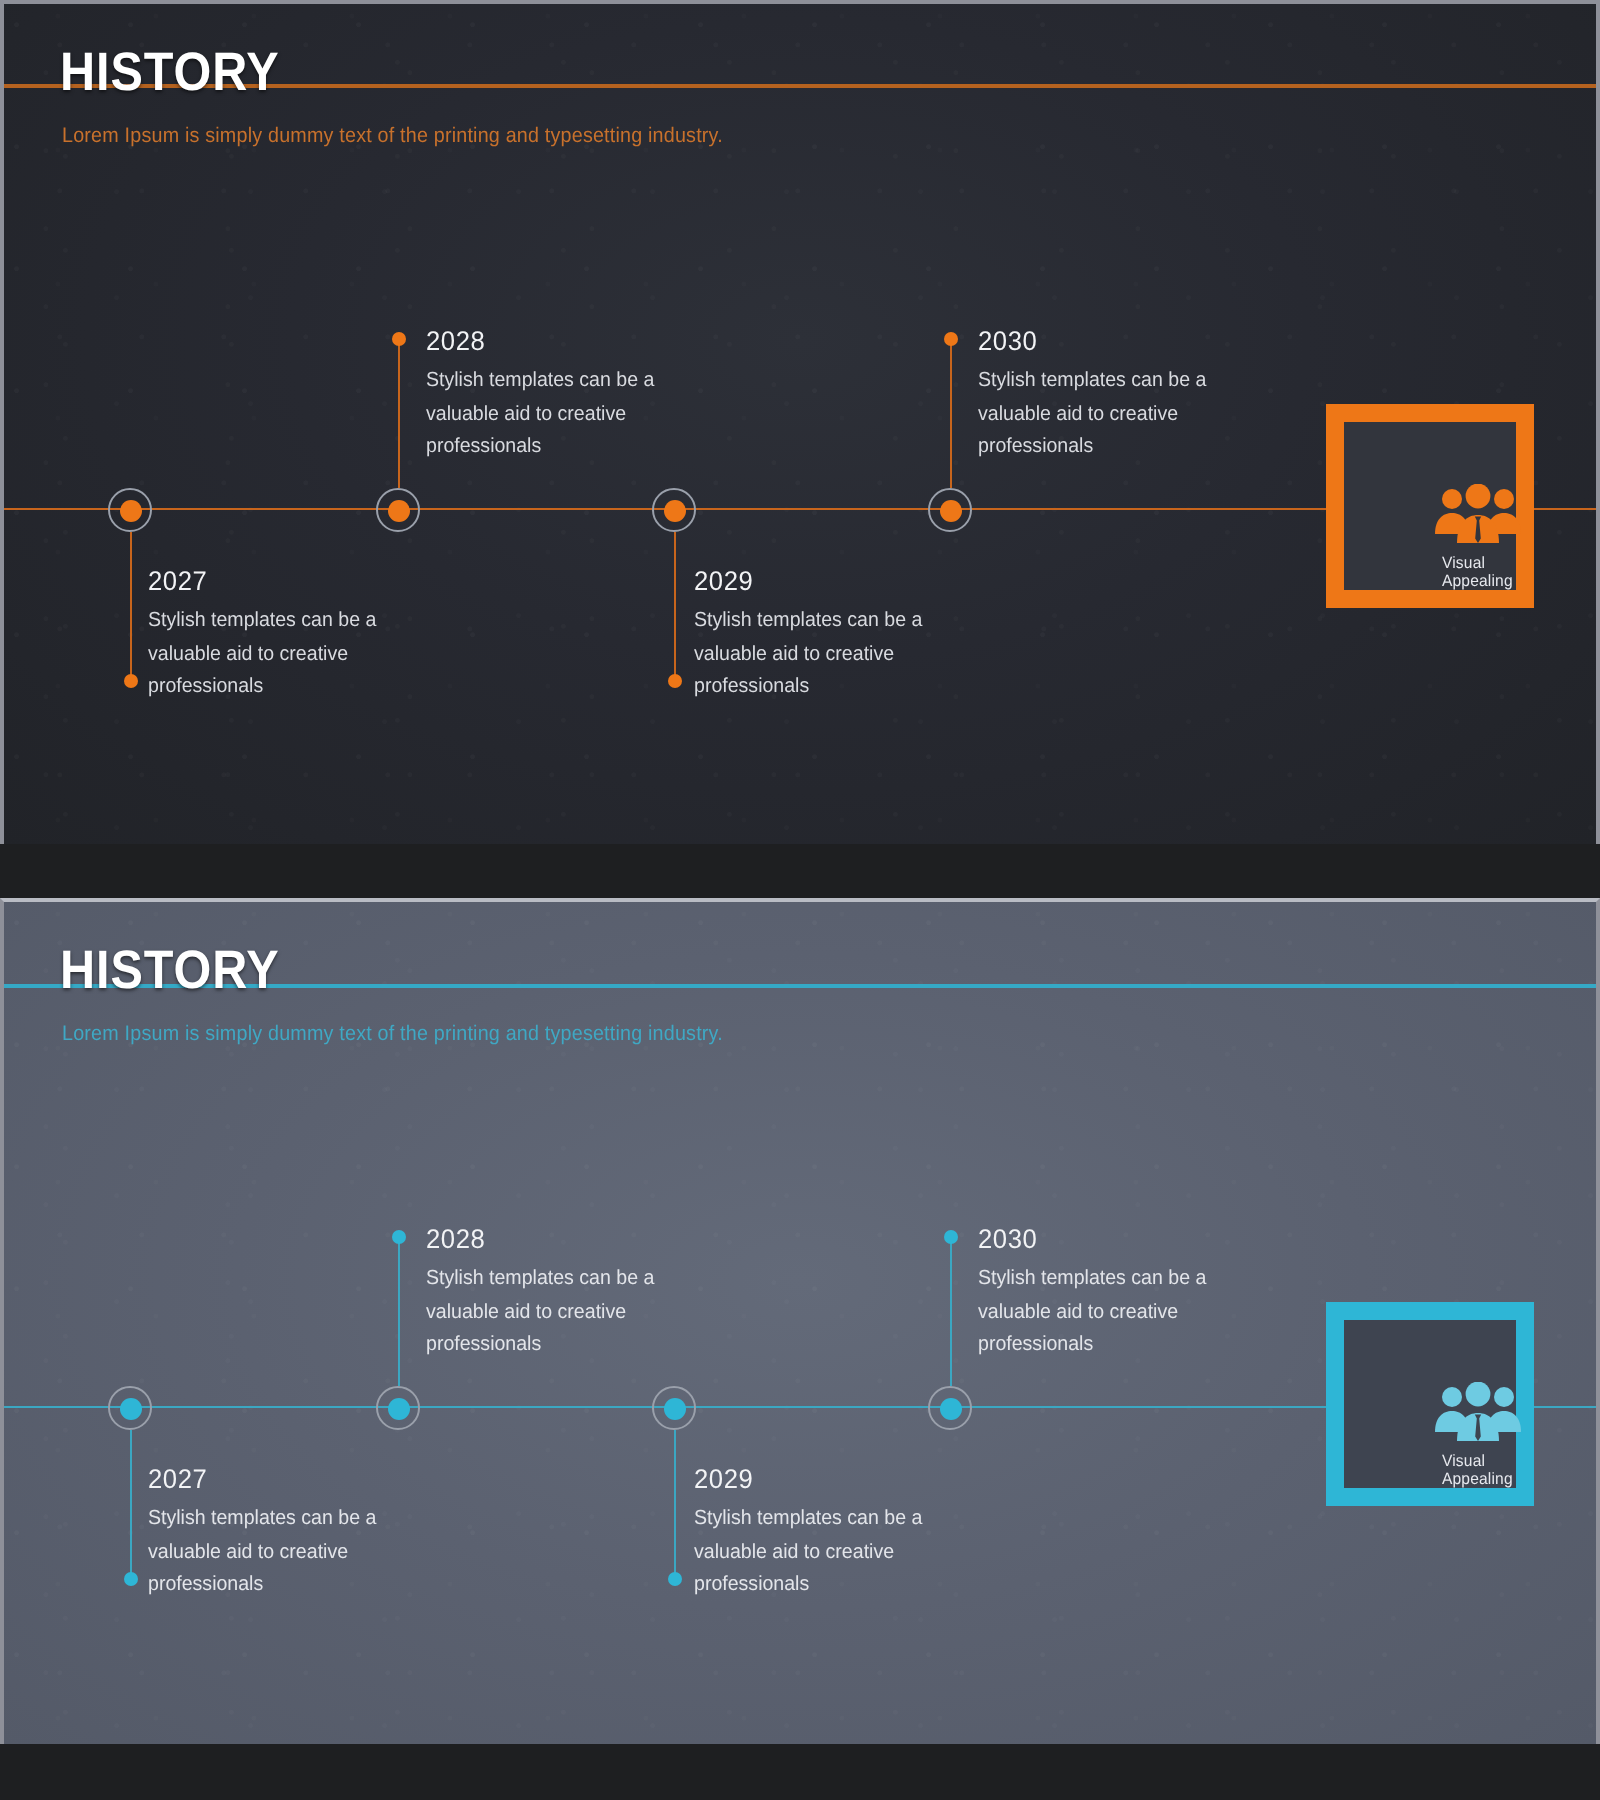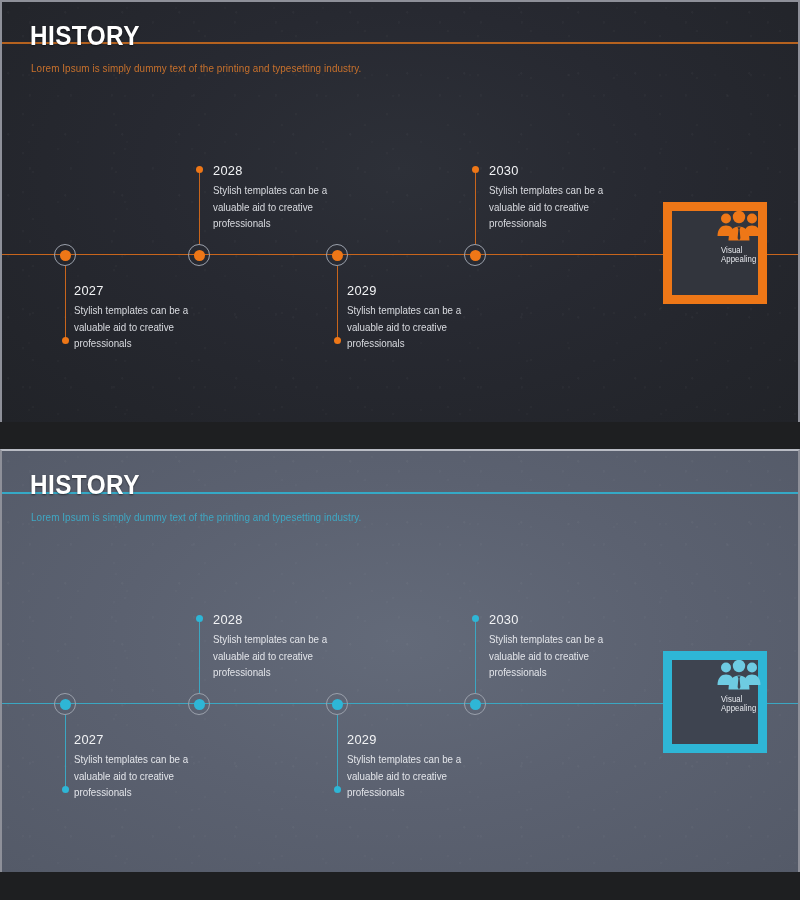--- a/index.html
+++ b/index.html
@@ -212,21 +212,21 @@
   .panel-light .card { background: #2eb6d6; }
 
   .card-inner {
     width: 100%;
     height: 100%;
     box-sizing: border-box;
     background: #32353d;
     display: flex;
     flex-direction: column;
     align-items: center;
-    justify-content: flex-start;
+    justify-content: flex-end;
     padding-left: 48px;
   }
   .panel-light .card-inner { background: #3e4450; }
 
   .card-inner svg { display: block; }
   .card-label {
     margin-top: 5px;
     font-size: 8.2px;
     color: #e7e9ee;
     letter-spacing: .1px;

